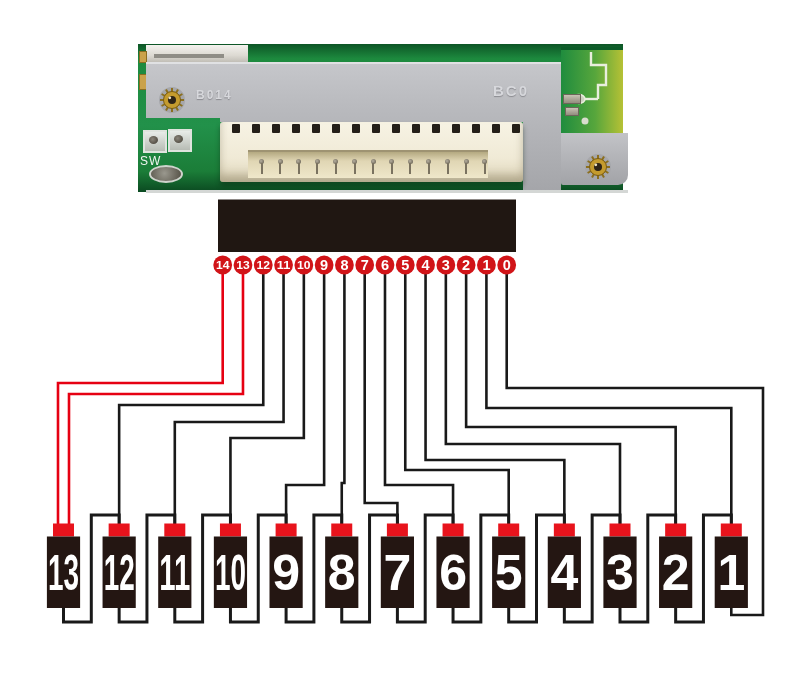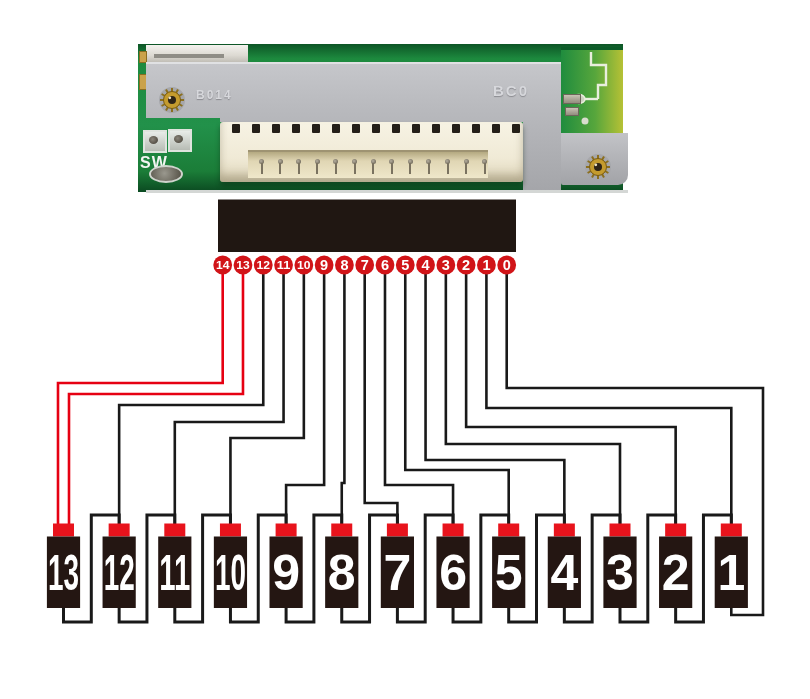--- a/index.html
+++ b/index.html
@@ -15,21 +15,21 @@
   .edge-pad{background:#caa24a;border:1px solid #8a6d20;}
   .white-component{left:8px;top:1px;width:102px;height:19px;
     background:linear-gradient(180deg,#f4f2ee 0%,#dcd9d2 55%,#b9b6ae 100%);
     border-bottom:3px solid #1e2a1c;}
   .white-component .slot{left:8px;top:9px;width:70px;height:4px;background:#8f8d86;}
   .dark-ledge{left:8px;top:19px;width:165px;height:6px;background:#0f4d23;}
   .sw-pad{width:20px;height:19px;background:linear-gradient(180deg,#e8ece8,#b7bcb4);
     border:2px solid #dfe4de;}
   .sw-pad .hole{left:4px;top:4px;width:9px;height:8px;border-radius:50%;
     background:radial-gradient(circle at 40% 40%,#8a857a,#3e392f);}
-  .sw-label{left:2px;top:110px;font-size:16px;font-weight:bold;color:#f2f5f2;
+  .sw-label{left:2px;top:110px;font-size:12px;font-weight:normal;color:#f2f5f2;
     letter-spacing:1px;text-align:right;}
   .sw-oval{left:11px;top:121px;width:30px;height:14px;border-radius:50%;
     background:radial-gradient(circle at 45% 45%,#9a988e,#514d42);
     border:2px solid #cfd4cd;}
   .plate{left:0;top:0;width:490px;height:148px;
     background:linear-gradient(180deg,#cbccd0 0%,#b8b9bd 45%,#a4a5a9 100%);
     clip-path:polygon(8px 18px,423px 18px,423px 148px,385px 148px,385px 78px,82px 78px,82px 74px,8px 74px);}
   .plate-top-light{left:8px;top:18px;width:415px;height:2px;background:#e2e3e6;opacity:.9;}
   .plate-tab{left:423px;top:89px;width:67px;height:52px;border-radius:0 0 10px 2px;
     background:linear-gradient(180deg,#c2c3c7,#a2a3a7);}

